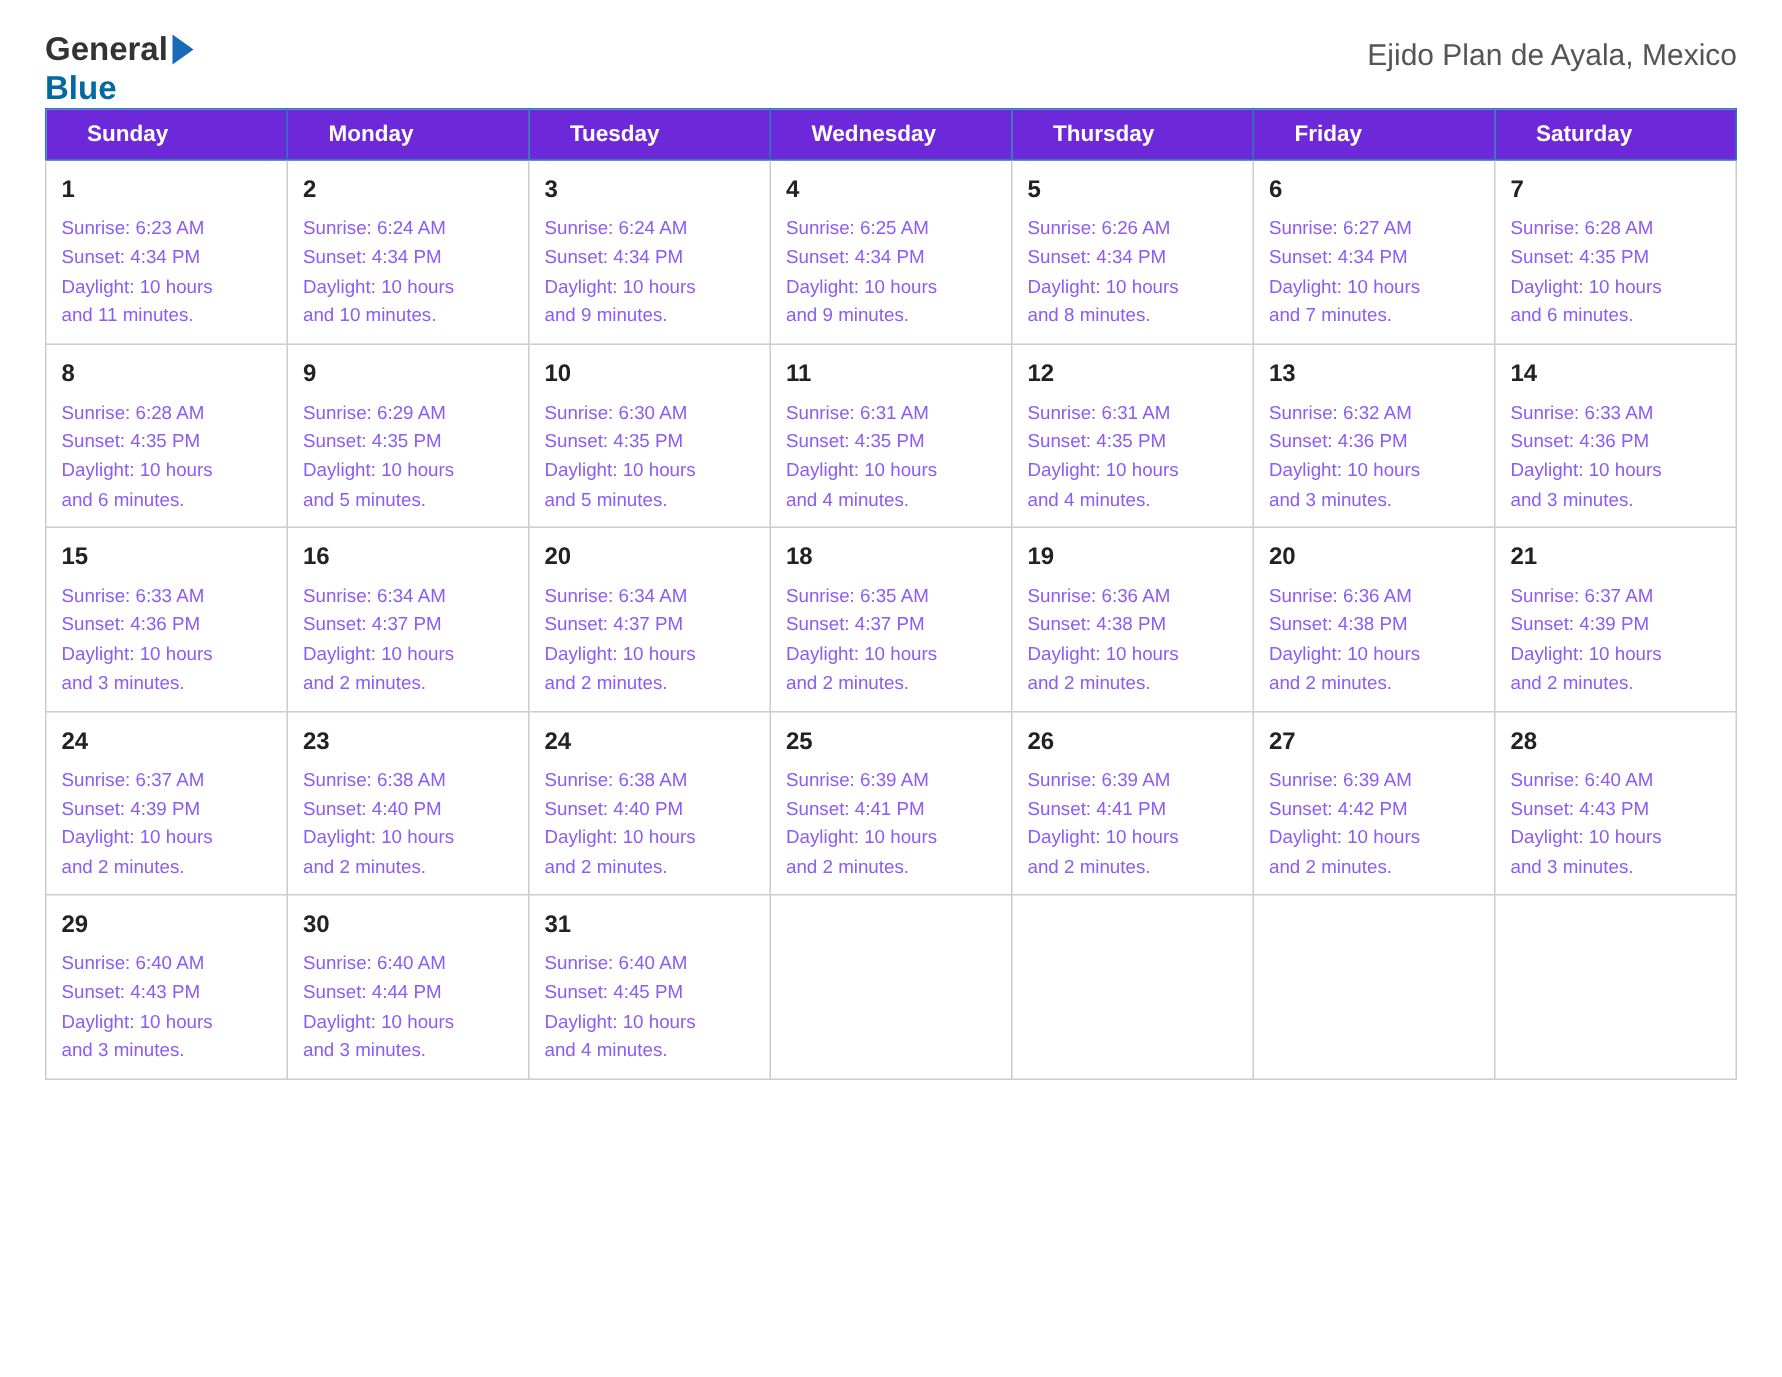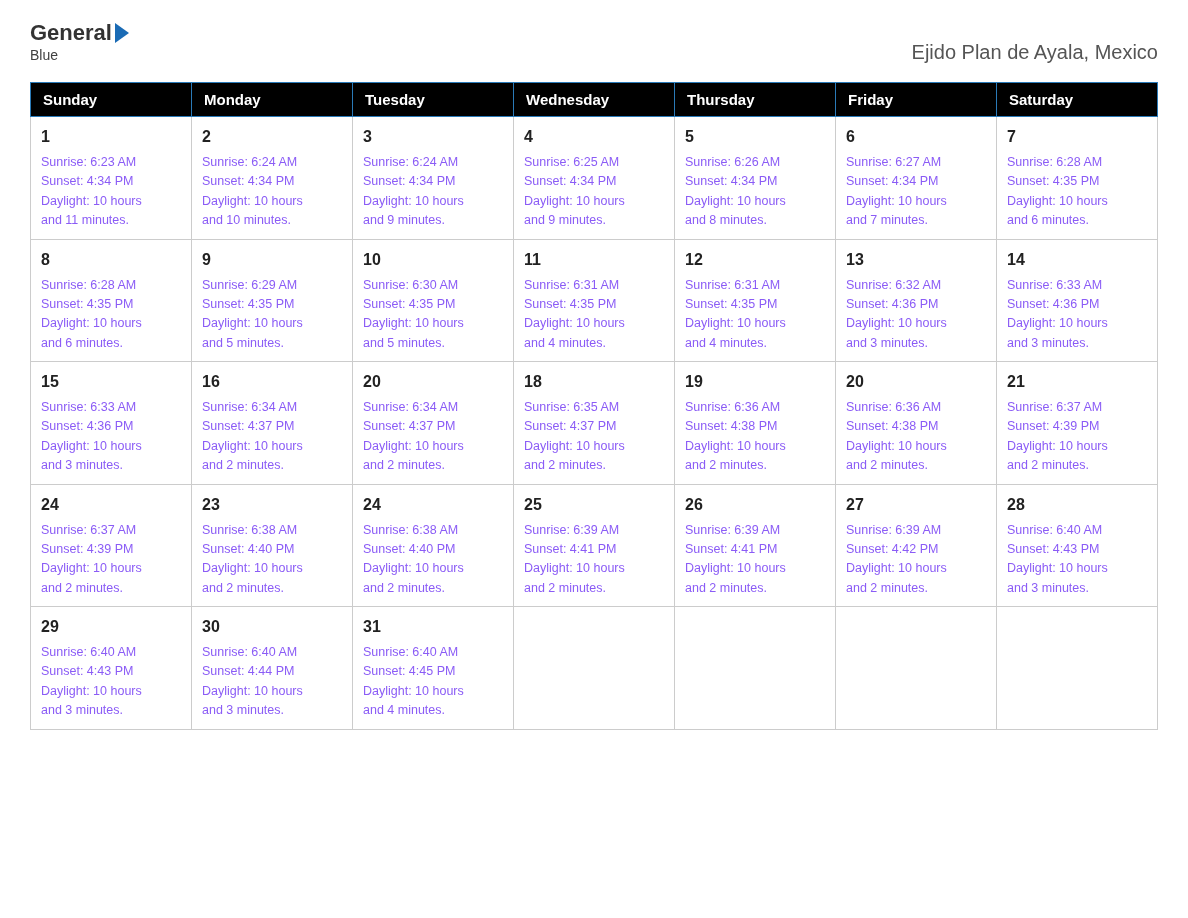--- a/index.html
+++ b/index.html
@@ -6,32 +6,31 @@
     body {
       font-family: Arial, sans-serif;
       background: #fff;
       padding: 20px 30px;
       width: 1188px;
       min-height: 918px;
     }
     .header {
       display: flex;
       justify-content: space-between;
-      align-items: flex-end;
-      margin-bottom: 18px;
+      align-items: flex-start;
     }
     .logo-text-general {
       font-size: 22px;
       font-weight: bold;
       color: #333;
     }
     .logo-text-blue {
-      font-size: 14px;
-      font-weight: normal;
-      color: #404040;
+      font-size: 22px;
+      font-weight: bold;
+      color: #0369a1;
     }
     .title-section {
       text-align: right;
     }
     .calendar-title {
       font-size: 42px;
       font-weight: bold;
       color: #222;
       line-height: 1.1;
     }
@@ -39,25 +38,25 @@
       font-size: 20px;
       color: #555;
       margin-top: 6px;
     }
     .calendar-table {
       width: 100%;
       border-collapse: collapse;
       border: 1px solid #ccc;
     }
     .calendar-table th {
-      background-color: #000000;
+      background-color: #6d28d9;
       color: #fff;
       font-size: 15px;
       font-weight: bold;
-      padding: 8px 12px;
+      padding: 8px 27px;
       text-align: left;
       border: 1px solid #2a7ab8;
     }
     .calendar-table td {
       vertical-align: top;
       padding: 8px 10px;
       border: 1px solid #ccc;
       width: 14.28%;
       font-size: 13px;
       line-height: 1.5;

